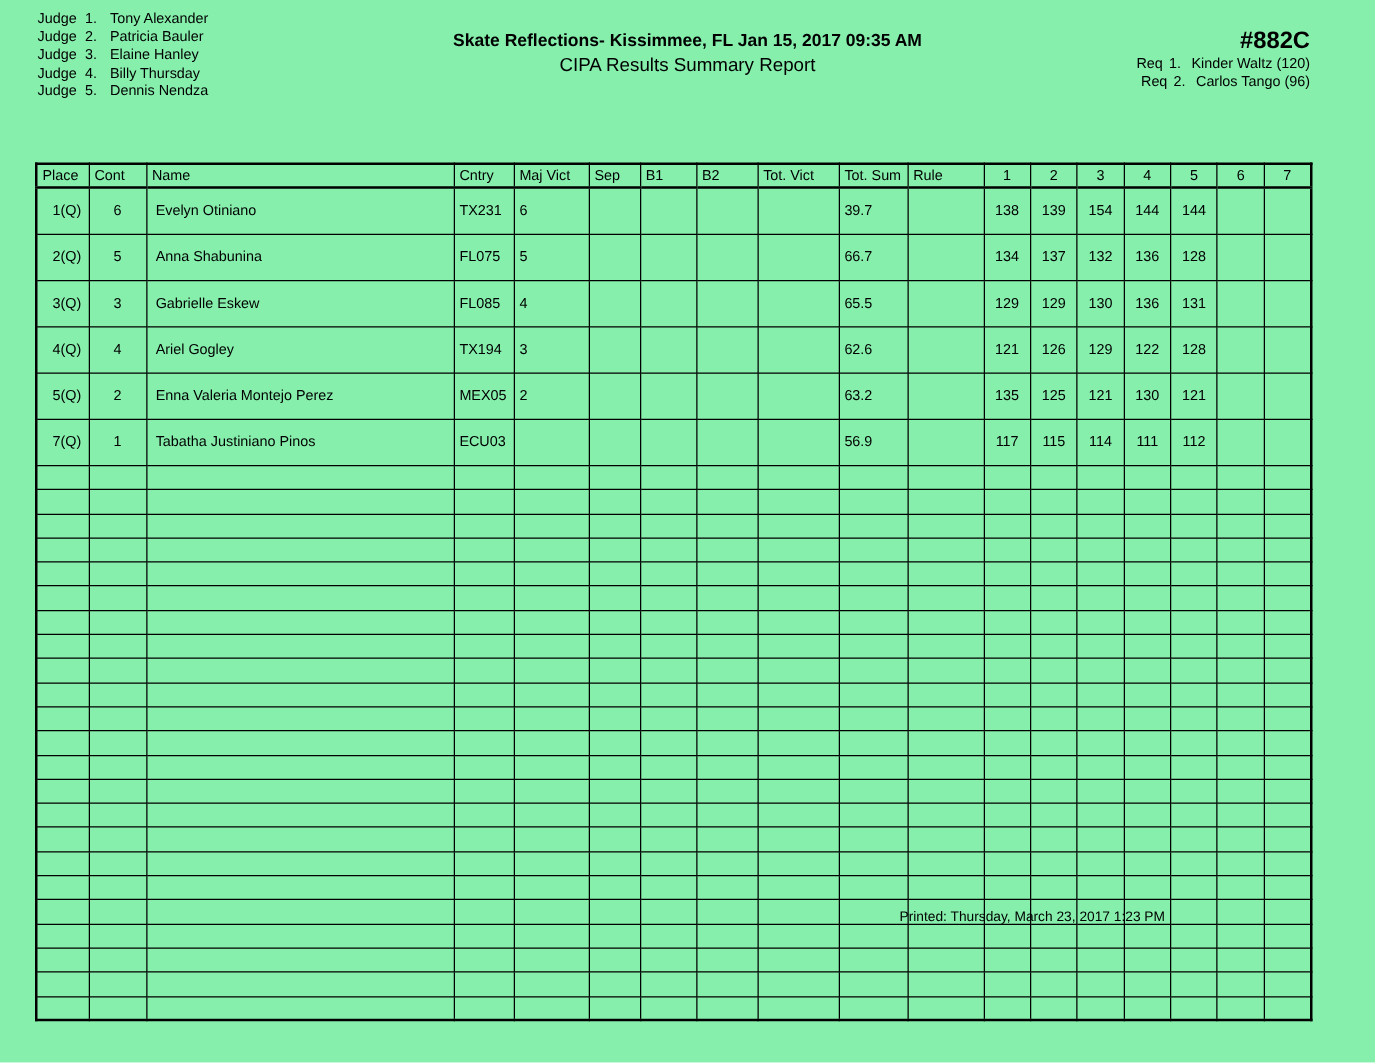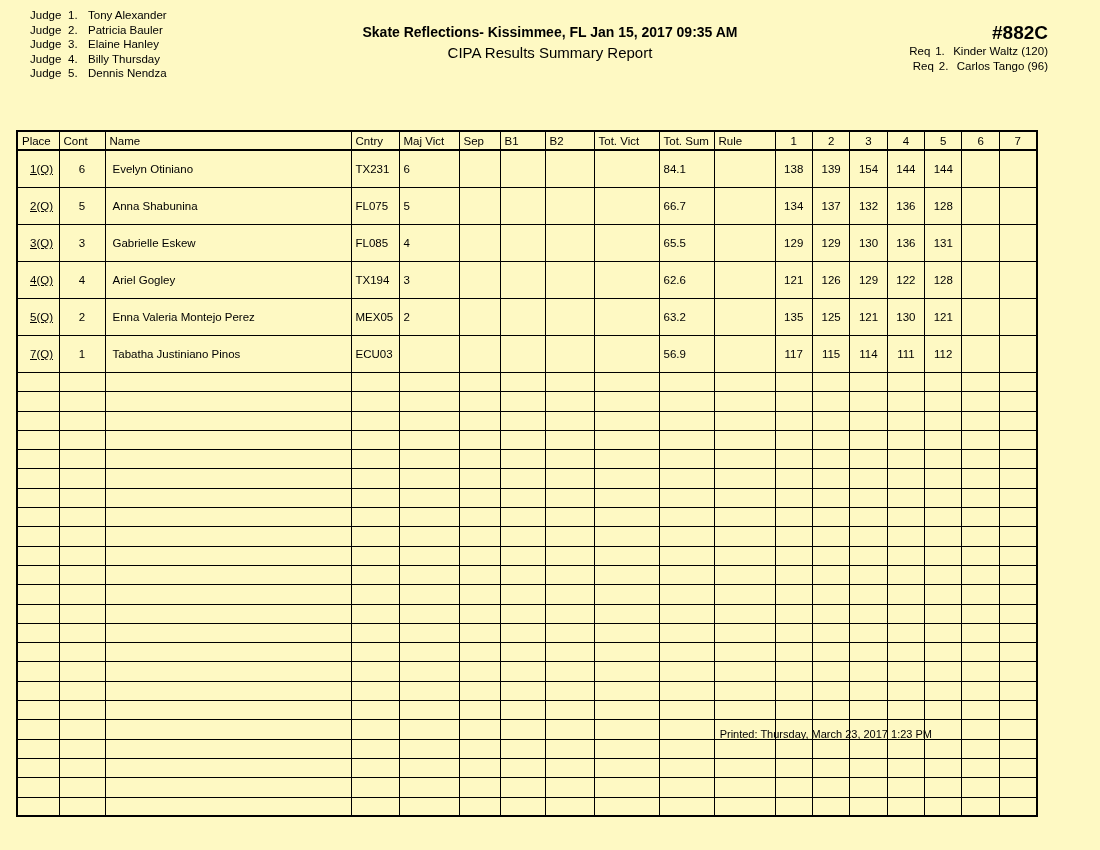--- a/index.html
+++ b/index.html
@@ -7,21 +7,21 @@
     margin: 0; padding: 0;
     width: 1100px; height: 850px;
     background: #ffffff;
     font-family: "Liberation Sans", sans-serif;
     color: #000000;
     overflow: hidden;
   }
   #page {
     position: relative;
     width: 1100px; height: 850px;
-    background: #fef9c3;
+    background: #86efac;
   }
 
   
   .judges {
     position: absolute;
     left: 30px; top: 8px;
     font-size: 11.5px;
     line-height: 14.5px;
   }
   .judge-line { white-space: nowrap; }
@@ -73,21 +73,21 @@
     font-size: 11.5px;
     line-height: 14.5px;
     white-space: nowrap;
   }
   .r-req .q-word { display: inline-block; width: 26px; text-align: left; }
   .r-req .q-num  { display: inline-block; width: 18px; text-align: left; }
 
   
   #results-table {
     position: absolute;
-    left: 16px; top: 130px;
+    left: 28px; top: 130px;
     width: 1020px;
     border-collapse: collapse;
     table-layout: fixed;
     font-size: 11.5px;
   }
   #results-table col.c-place { width: 42px; }
   #results-table col.c-cont  { width: 46px; }
   #results-table col.c-name  { width: 246px; }
   #results-table col.c-cntry { width: 48px; }
   #results-table col.c-maj   { width: 60px; }
@@ -118,21 +118,20 @@
     text-align: center;
     padding: 0;
   }
   #results-table td.j-cell {
     text-align: center;
     padding: 0;
   }
   #results-table td.place-cell {
     text-align: center;
     padding: 12px;
-    text-decoration: underline;
   }
   #results-table td.cont-cell {
     text-align: center;
     padding: 0;
   }
   #results-table td.name-cell {
     padding-left: 7px;
   }
   #results-table td.cntry-cell { padding-left: 4px; }
 
@@ -224,21 +223,21 @@
         <tr>
           <td class="place-cell">1(Q)</td>
           <td class="cont-cell">6</td>
           <td class="name-cell">Evelyn Otiniano</td>
           <td class="cntry-cell">TX231</td>
           <td>6</td>
           <td></td>
           <td></td>
           <td></td>
           <td></td>
-          <td>84.1</td>
+          <td>39.7</td>
           <td></td>
           <td class="j-cell">138</td>
           <td class="j-cell">139</td>
           <td class="j-cell">154</td>
           <td class="j-cell">144</td>
           <td class="j-cell">144</td>
           <td class="j-cell"></td>
           <td class="j-cell"></td>
         </tr>
         <tr>

